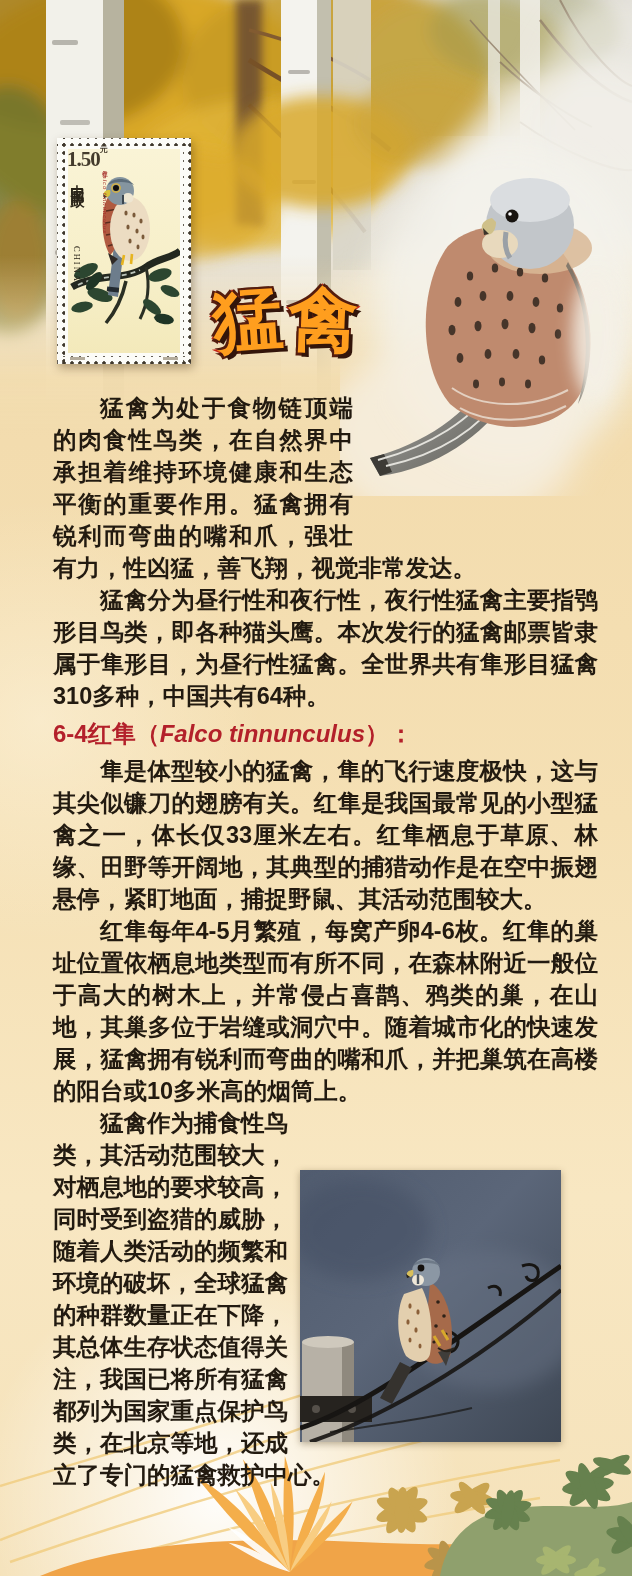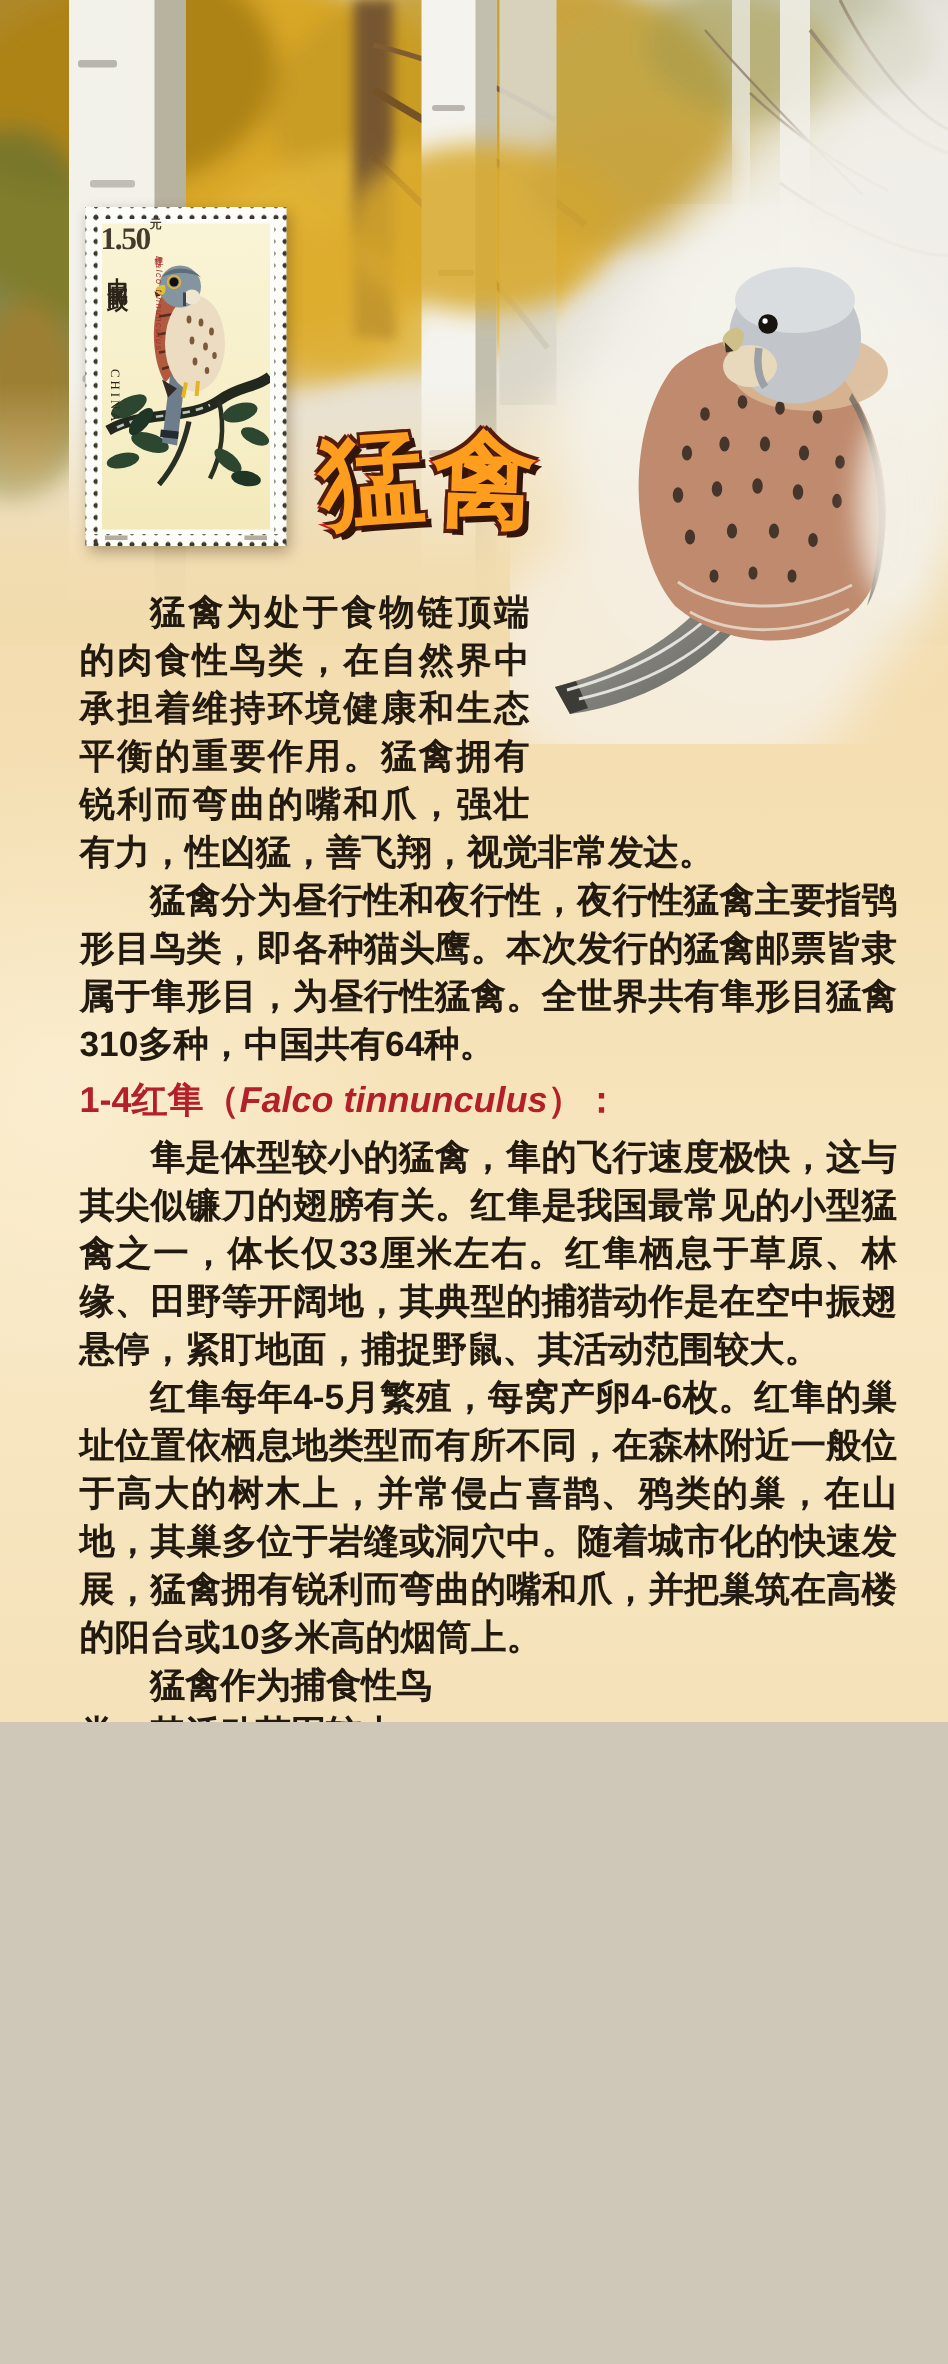--- a/index.html
+++ b/index.html
@@ -1,17 +1,17 @@
 <!DOCTYPE html>
 <html><head>
 <meta charset="utf-8">
 <style>
   html,body{margin:0;padding:0;background:#cfc8b8;}
   .page{
-    position:relative;width:632px;height:1148px;overflow:hidden;
+    position:relative;width:632px;height:1576px;overflow:hidden;
     font-family:"Liberation Sans","DejaVu Sans",sans-serif;
     background:
       radial-gradient(circle at 220px 1495px, rgba(255,255,255,.95) 0px, rgba(255,255,255,0) 240px),
       radial-gradient(circle at 40px 720px, rgba(255,249,232,.45) 0px, rgba(255,249,232,0) 220px),
       linear-gradient(180deg,#ecd4a4 0%,#f3dcae 28%,#f5e0b4 52%,#f8e7c2 76%,#f5e2ba 100%);
   }
   svg{display:block}
   
   .hero{position:absolute;left:0;top:0;z-index:1}
   .hero-bird{position:absolute;left:340px;top:136px;z-index:3}
@@ -276,21 +276,21 @@
     <div class="post-en">CHINA</div>
     <div class="serial sl"></div>
     <div class="serial sr"></div>
   </div>
 
   <h1 class="title" style="margin:0"><span class="ch c1">猛</span><span class="ch c2">禽</span></h1>
 
   <div class="content">
     <p><span class="spacer1"></span><span>猛禽为处于食物链顶端的肉食性鸟类，在自然界中承担着维持环境健康和生态平衡的重要作用。猛禽拥有锐利而弯曲的嘴和爪，强壮有力，性凶猛，善飞翔，视觉非常发达。</span></p>
     <p><span>猛禽分为昼行性和夜行性，夜行性猛禽主要指鸮形目鸟类，即各种猫头鹰。本次发行的猛禽邮票皆隶属于隼形目，为昼行性猛禽。全世界共有隼形目猛禽310多种，中国共有64种。</span></p>
-    <h2 class="sec-head"><span>1-4红隼</span><span>（</span><span class="latin">Falco tinnunculus</span><span>）</span><span>：</span></h2>
+    <h2 class="sec-head"><span>6-4红隼</span><span>（</span><span class="latin">Falco tinnunculus</span><span>）</span><span>：</span></h2>
     <p><span>隼是体型较小的猛禽，隼的飞行速度极快，这与其尖似镰刀的翅膀有关。红隼是我国最常见的小型猛禽之一，体长仅33厘米左右。红隼栖息于草原、林缘、田野等开阔地，其典型的捕猎动作是在空中振翅悬停，紧盯地面，捕捉野鼠、其活动范围较大。</span></p>
     <p><span>红隼每年4-5月繁殖，每窝产卵4-6枚。红隼的巢址位置依栖息地类型而有所不同，在森林附近一般位于高大的树木上，并常侵占喜鹊、鸦类的巢，在山地，其巢多位于岩缝或洞穴中。随着城市化的快速发展，猛禽拥有锐利而弯曲的嘴和爪，并把巢筑在高楼的阳台或10多米高的烟筒上。</span></p>
     <p class="p5">
       <span class="photo-float">
         <svg width="261" height="272" viewBox="0 0 261 272">
           <defs>
             <linearGradient id="pbg" x1="0" y1="0" x2="1" y2="1">
               <stop offset="0" stop-color="#515c6f"></stop>
                 <stop offset=".45" stop-color="#5b6679"></stop>
                 <stop offset="1" stop-color="#3e4754"></stop>

